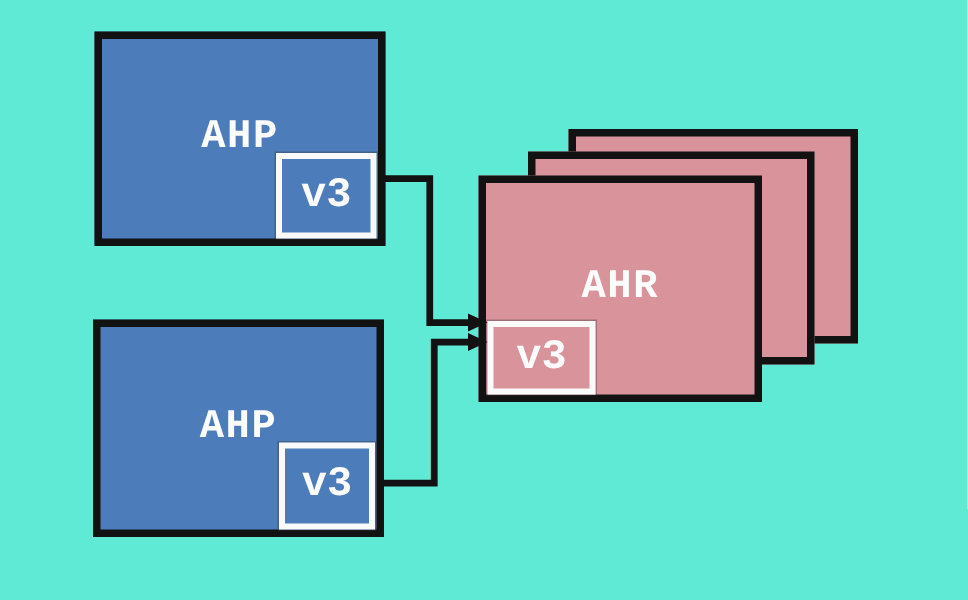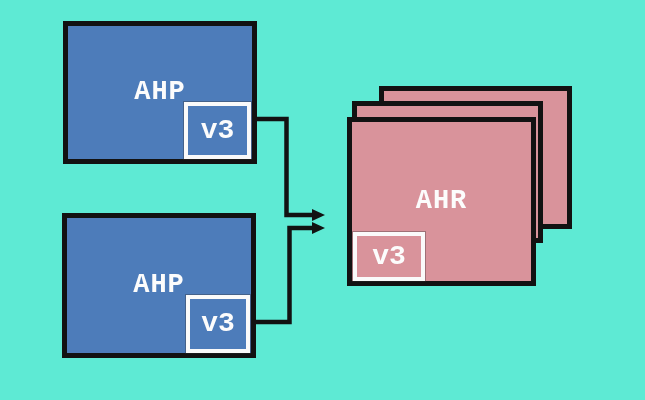--- a/index.html
+++ b/index.html
@@ -51,21 +51,21 @@
     user-select: none;
   }
   
   #ahp-top    { left: 63px;  top: 21px;  width: 194px; height: 143px; z-index: 1; }
   #ahp-bottom { left: 62px;  top: 213px; width: 194px; height: 145px; z-index: 1; }
   #ahp-top .vtag    { right: 1px; bottom: 0; width: 67px; height: 57px; }
   #ahp-bottom .vtag { right: 1px; bottom: 0; width: 64px; height: 58px; }
   
   #ahr-back   { left: 379px; top: 86px;  width: 193px; height: 143px; z-index: 1; }
   #ahr-middle { left: 352px; top: 101px; width: 191px; height: 142px; z-index: 2; }
-  #ahr-front  { left: 319px; top: 117px; width: 189px; height: 169px; z-index: 3; margin-left: 28px; }
+  #ahr-front  { left: 319px; top: 117px; width: 189px; height: 151px; z-index: 3; }
   #ahr-front .vtag { left: 1px; bottom: 0; width: 72px; height: 49px; }
   
   .connectors {
     position: absolute;
     left: 0; top: 0;
     width: 645px; height: 400px;
     z-index: 10;
     pointer-events: none;
   }
 </style>

